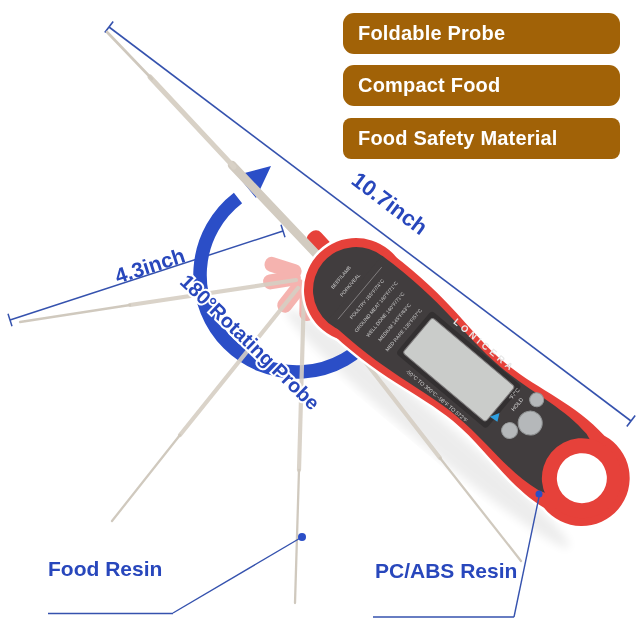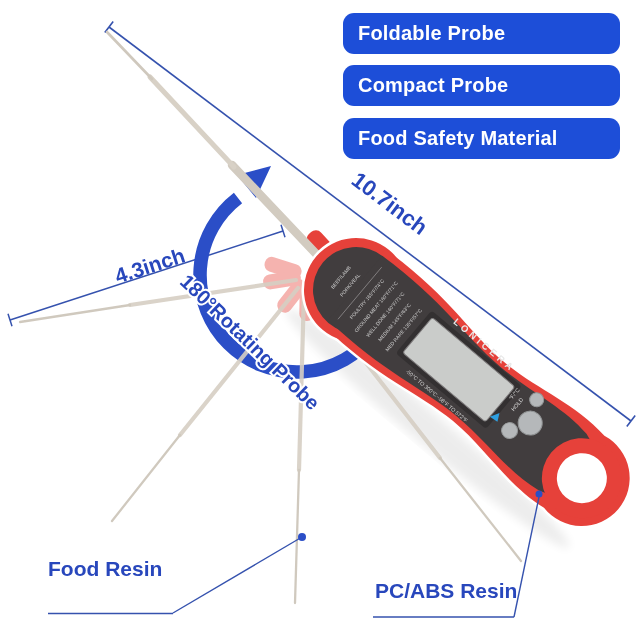--- a/index.html
+++ b/index.html
@@ -1,19 +1,19 @@
 <!DOCTYPE html>
 <html><head>
 <meta charset="utf-8">
 <style>
   html,body{margin:0;padding:0;background:#fff;}
   #stage{position:relative;width:640px;height:640px;background:#ffffff;overflow:hidden;
          font-family:"Liberation Sans",sans-serif;}
   #gfx{position:absolute;left:0;top:0;}
-  .badge{position:absolute;left:343px;width:277px;height:41px;background:#1d4ed8;
+  .badge{position:absolute;left:343px;width:277px;height:41px;background:#a16207;
          border-radius:11px;color:#ffffff;font-weight:bold;font-size:20px;
          line-height:41px;padding-left:15px;box-sizing:border-box;letter-spacing:.2px;}
   .note{position:absolute;color:#2847bc;font-weight:bold;font-size:21px;line-height:26px;}
   svg text{font-family:"Liberation Sans",sans-serif;}
 </style>
 </head>
 <body>
 
 <div id="stage">
 
@@ -135,24 +135,24 @@
   <circle cx="302" cy="537" r="4" fill="#2b4ec7"></circle>
 
   <g stroke="#3552ae" stroke-width="1.4">
     <line x1="539" y1="497" x2="514" y2="617"></line>
     <line x1="514" y1="617" x2="373" y2="617"></line>
   </g>
   <circle cx="539" cy="494" r="3.5" fill="#2b4ec7"></circle>
 </svg>
 
 <div class="badge" style="top:13px;">Foldable Probe</div>
-<div class="badge" style="top:65px;">Compact Probe</div>
-<div class="badge" style="top:118px;">Food Safety Material</div>
+<div class="badge" style="top:65px;">Compact Food</div>
+<div class="badge" style="top:118px;border-radius:8px;">Food Safety Material</div>
 
 <div class="note" style="left:48px;top:556px;">
   <div>Food Resin</div>
 </div>
 
-<div class="note" style="left:375px;top:558px;margin-top:20px;">
+<div class="note" style="left:375px;top:558px;">
   <div>PC/ABS Resin</div>
 </div>
 
 </div>
 
 </body></html>

